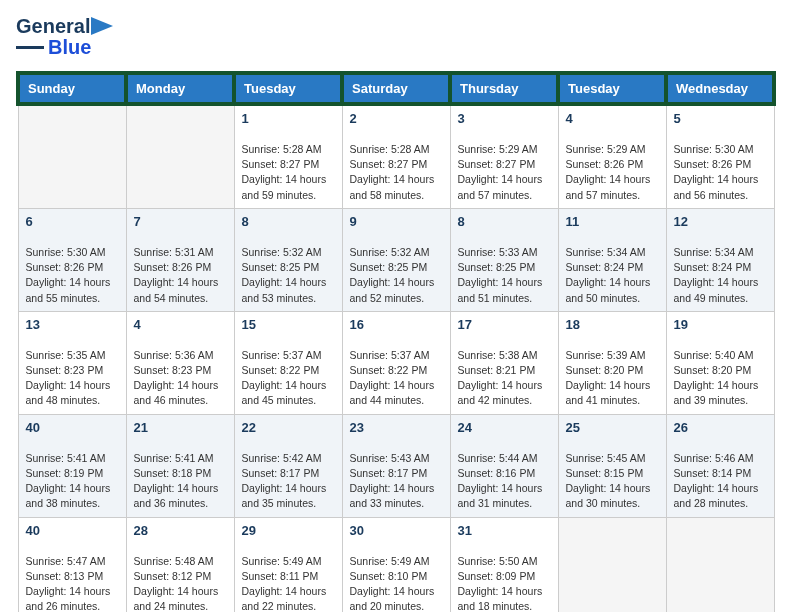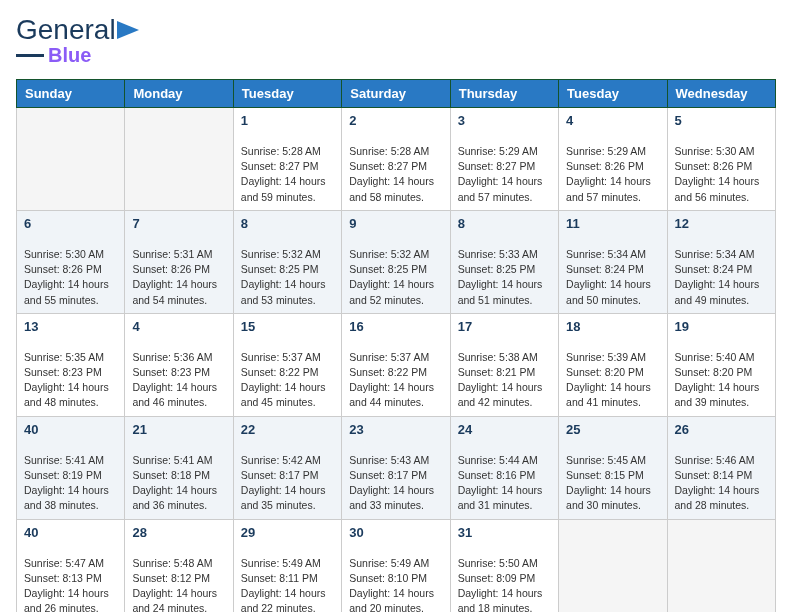--- a/index.html
+++ b/index.html
@@ -39,21 +39,21 @@
       border-collapse: collapse;
       border: 1px solid #ccc;
     }
     .calendar th {
       background: #2979c4;
       color: #fff;
       font-size: 13px;
       font-weight: bold;
       padding: 6px 8px;
       text-align: left;
-      border: 1px solid #14532d;
+      border: 4px solid #14532d;
     }
     .calendar td {
       vertical-align: top;
       padding: 5px 7px;
       font-size: 11px;
       color: #222;
       border: 1px solid #ccc;
       width: calc(100% / 7);
       min-height: 80px;
       height: 80px;
@@ -77,28 +77,28 @@
     .row-shaded td {
       background: #f0f4f8;
     }
   </style>
 </head>
 <body>
 
 <div class="header">
   <div class="logo">
   <div style="display:flex;align-items:center;line-height:1;">
-    <span style="font-size:28px;font-weight:normal;color:#1a3a5c;">General</span>
+    <span style="font-size:20px;font-weight:bold;color:#1a3a5c;">General</span>
     <svg width="22" height="18" viewBox="0 0 22 18" style="margin-left:1px;">
       <polygon points="0,18 22,9 0,0" fill="#2979c4"></polygon>
     </svg>
   </div>
   <div style="display:flex;align-items:center;margin-top:0px;">
     <div style="width:28px;height:3px;background:#1a3a5c;margin-right:4px;"></div>
-    <span style="font-size:20px;font-weight:bold;color:#8b5cf6;">Blue</span>
+    <span style="font-size:20px;font-weight:bold;color:#1d4ed8;">Blue</span>
   </div>
 </div>
   <div class="title-block">
     <div class="month-title"></div>
     <div class="location"></div>
   </div>
 </div>
 
 <table class="calendar">
   <thead>

